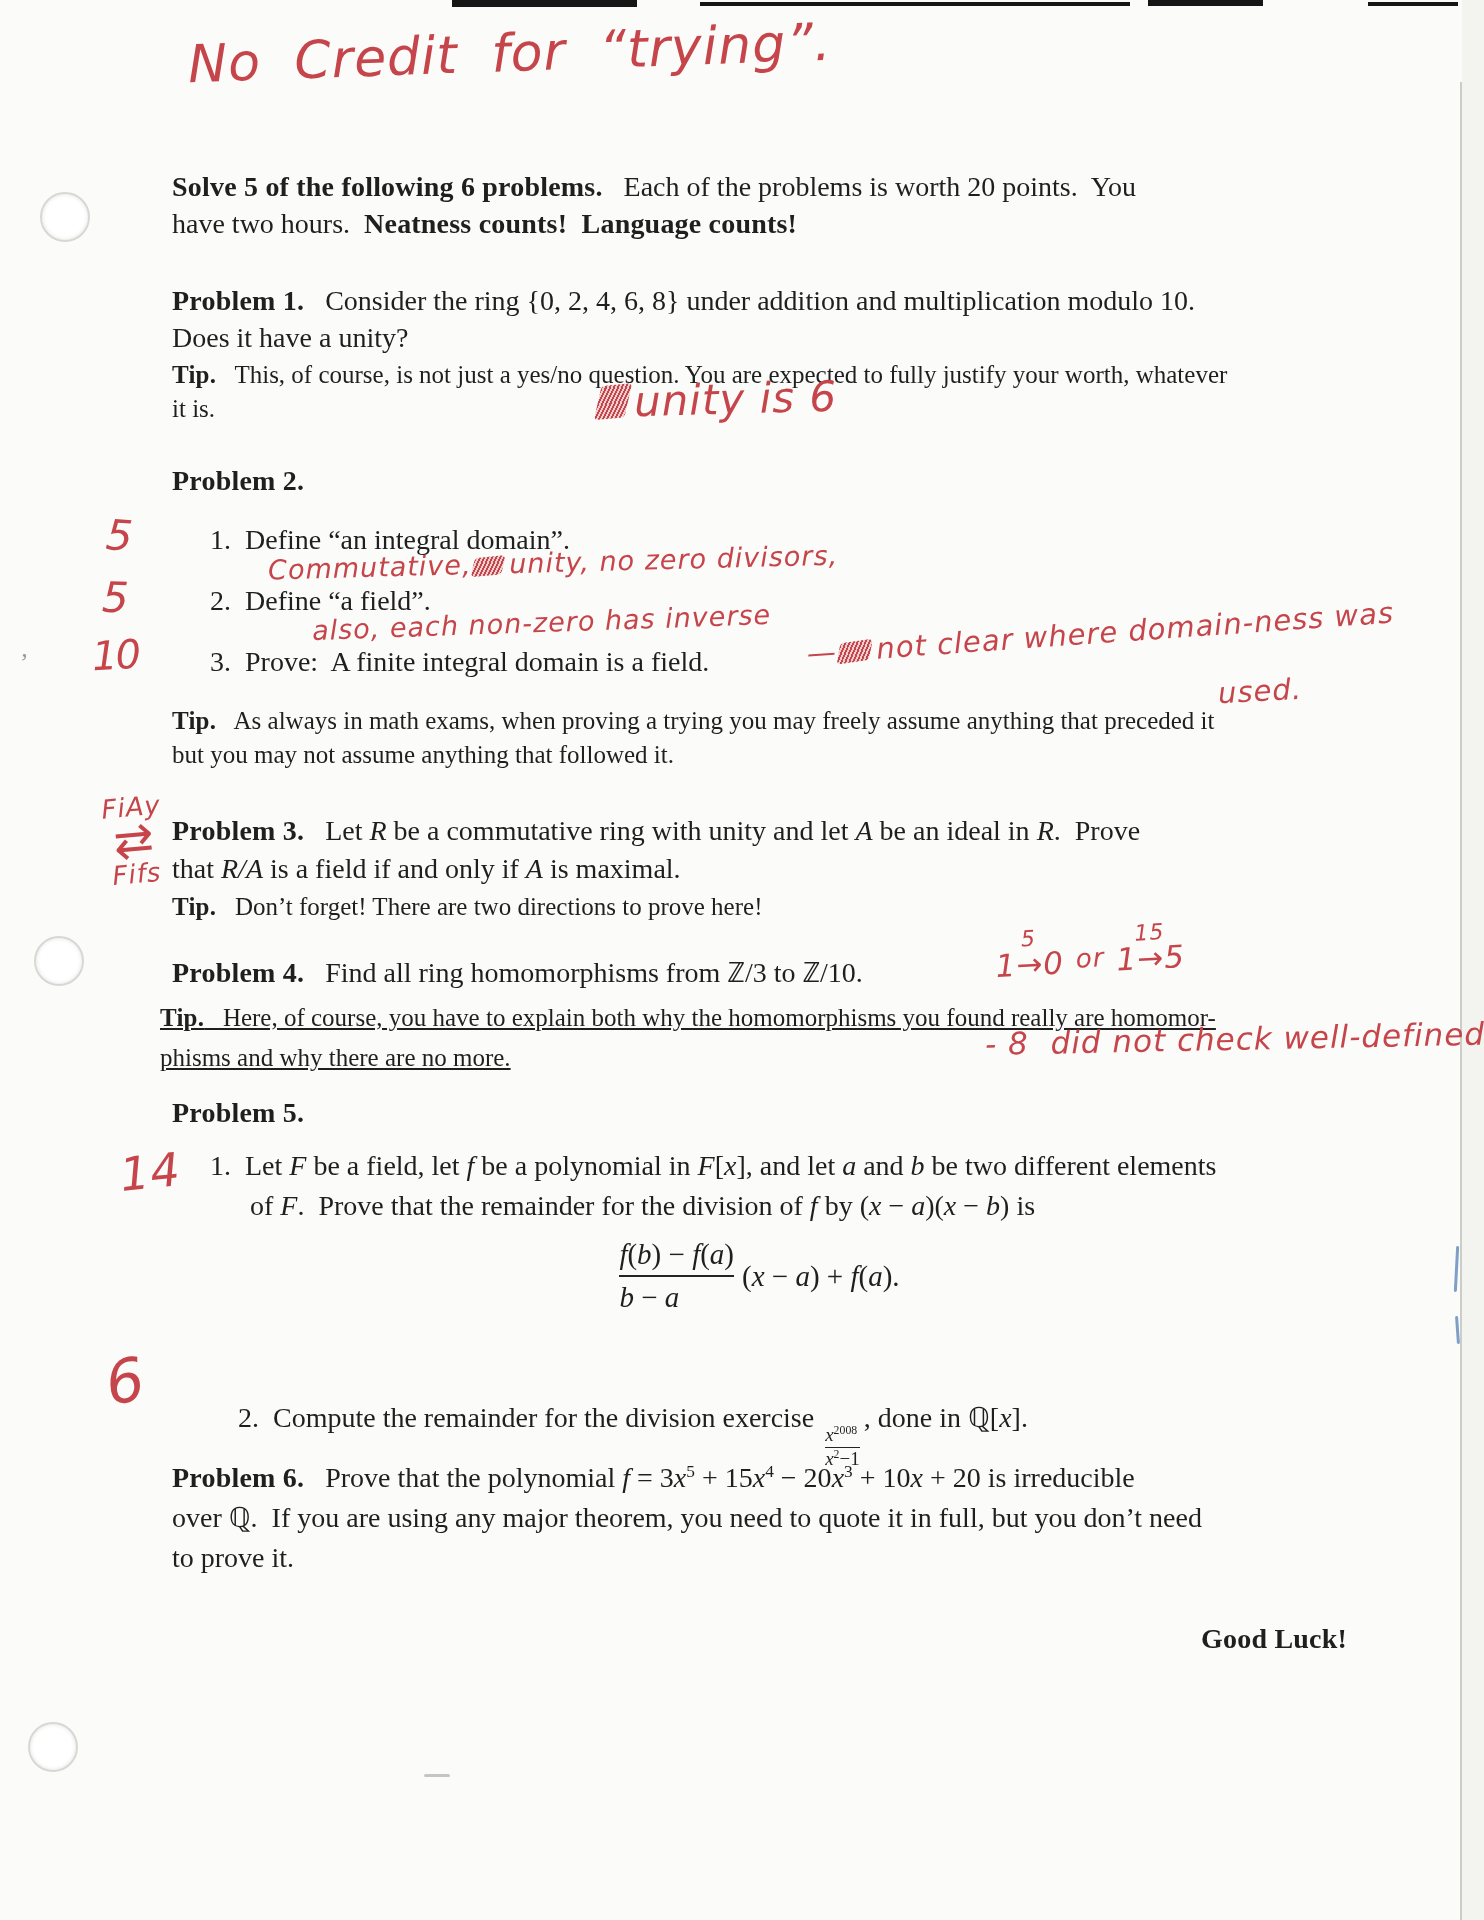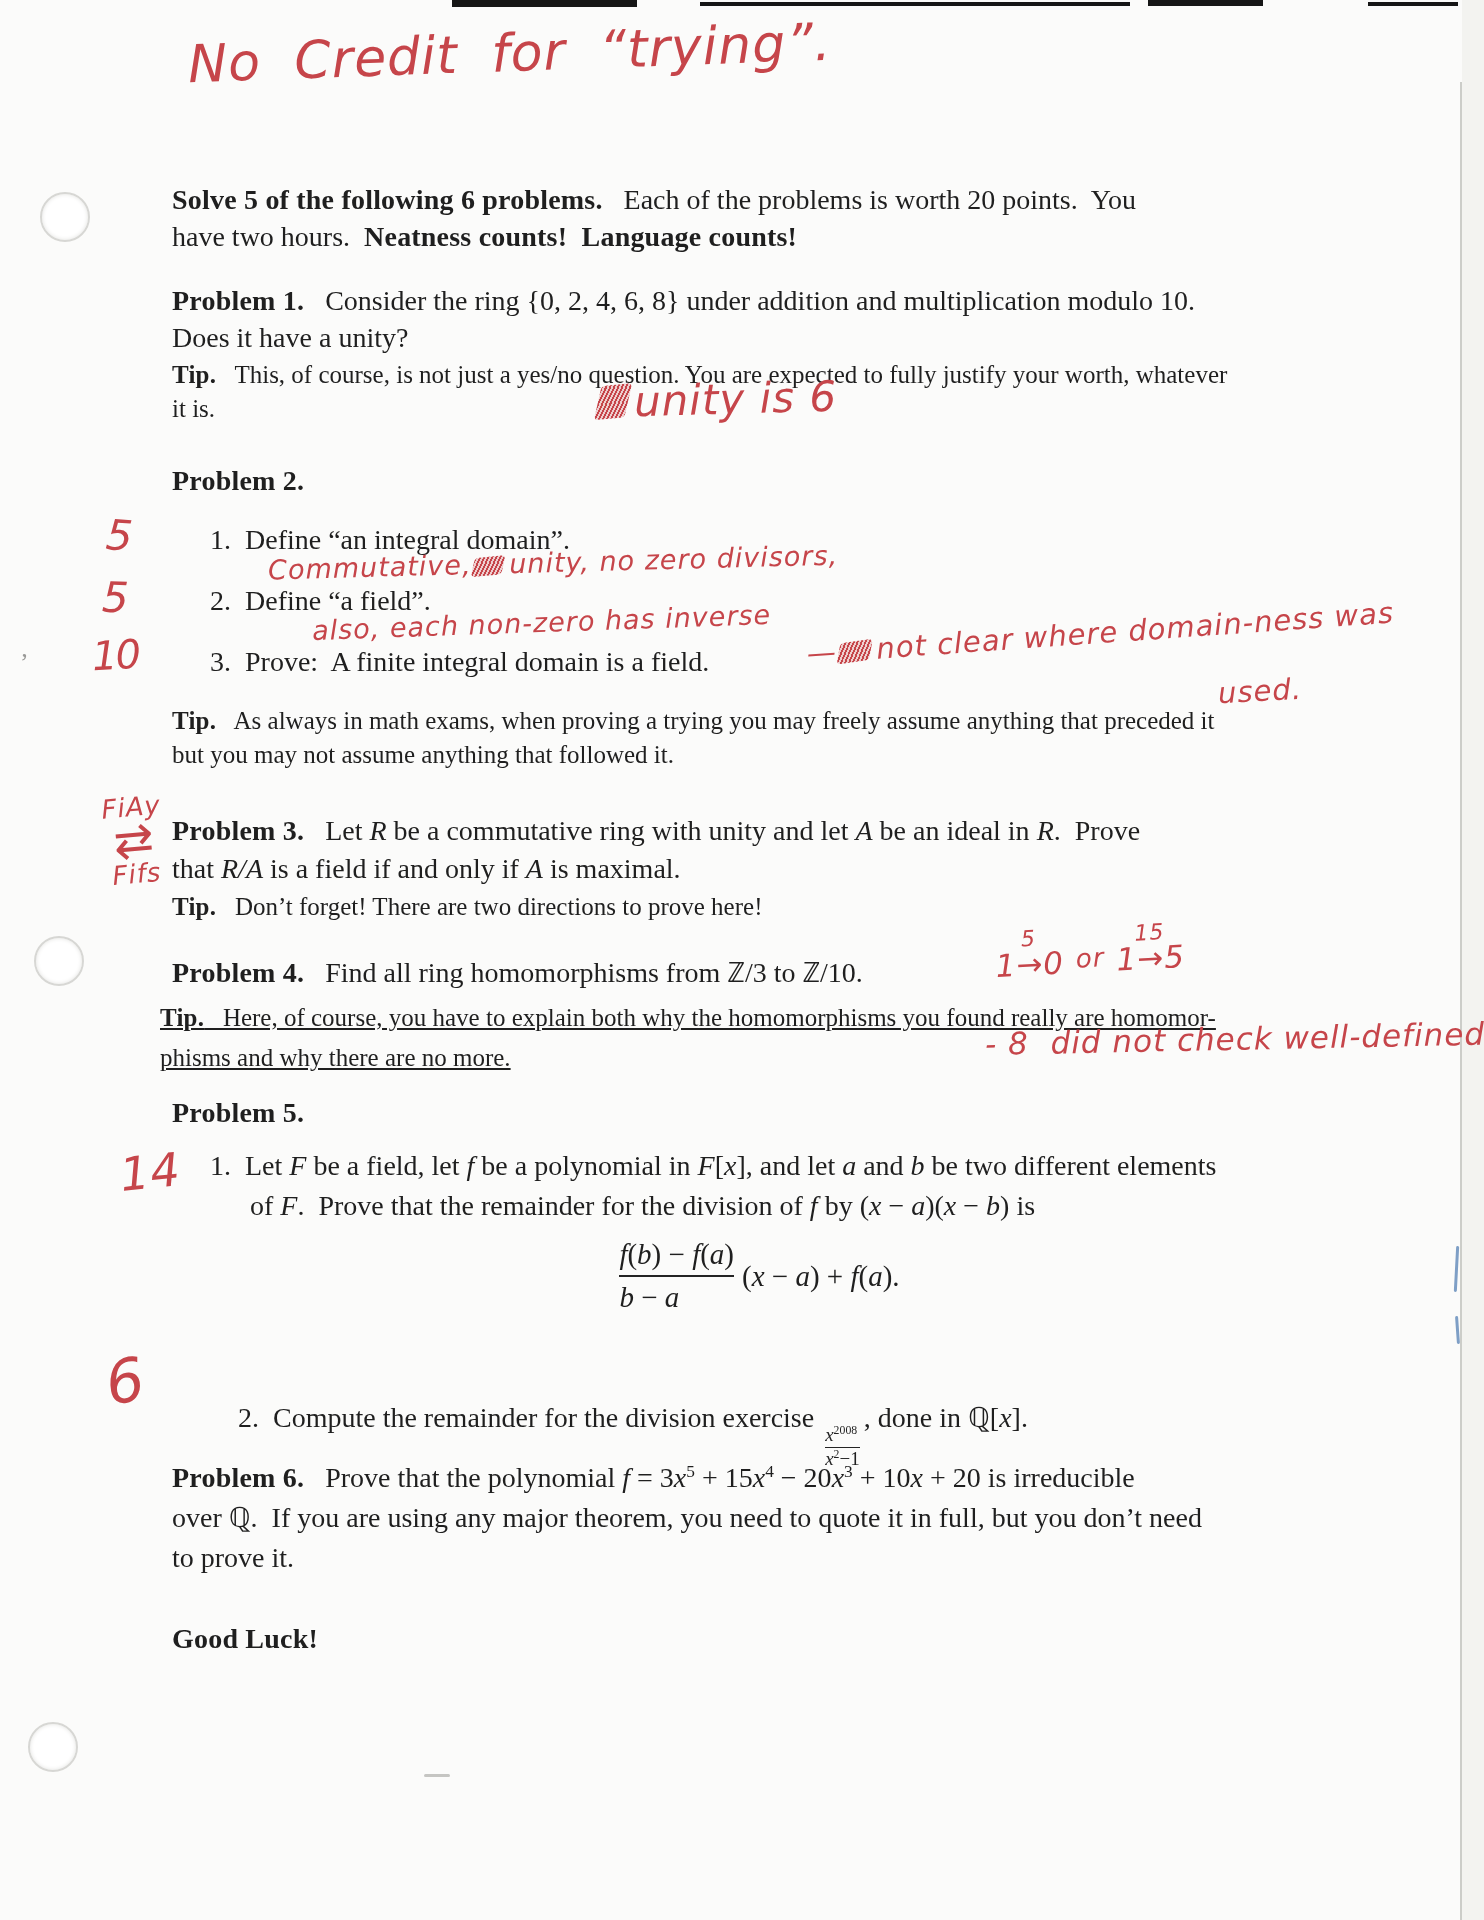--- a/index.html
+++ b/index.html
@@ -60,21 +60,21 @@
 
   <div class="hole" style="left:40px;top:192px;"></div>
   <div class="hole" style="left:34px;top:936px;"></div>
   <div class="hole" style="left:28px;top:1722px;"></div>
 
   <div class="abs" style="left:20px;top:648px;color:#9a9a98;font-size:26px;">’</div>
   <div class="abs" style="left:424px;top:1774px;width:26px;height:3px;background:#c5c5c2;border-radius:2px;"></div>
 
   <div class="abs hw" style="left:188px;top:26px;font-size:52px;word-spacing:16px;transform:rotate(-2deg);">No  Credit  for  “trying”.</div>
 
-  <div class="abs body-text" style="left:172px;top:168px;margin-top:13px;">
+  <div class="abs body-text" style="left:172px;top:168px;">
     <div class="line"><span class="b">Solve 5 of the following 6 problems.</span><span>   Each of the problems is worth 20 points.  You</span></div>
     <div class="line"><span>have two hours.  </span><span class="b">Neatness counts!  Language counts!</span></div>
   </div>
 
   <div class="abs body-text" style="left:172px;top:282px;">
     <div class="line"><span class="b">Problem 1.</span><span>   Consider the ring {0, 2, 4, 6, 8} under addition and multiplication modulo 10.</span></div>
     <div class="line"><span>Does it have a unity?</span></div>
   </div>
   <div class="abs tip" style="left:172px;top:358px;">
     <div class="line"><span class="b">Tip.</span><span>   This, of course, is not just a yes/no question. You are expected to fully justify your worth, whatever</span></div>
@@ -163,15 +163,15 @@
     <span><span>2.  Compute the remainder for the division exercise </span></span><span class="ifrac"><span class="line"><span class="it">x</span><span class="sup">2008</span></span><span class="bar"></span><span class="line"><span class="it">x</span><span class="sup">2</span><span>−1</span></span></span><span><span>, done in ℚ[</span><span class="it">x</span><span>].</span></span>
   </div>
   <div class="abs hw" style="left:106px;top:1350px;font-size:60px;transform:rotate(-10deg);">6</div>
 
   <div class="abs body-text" style="left:172px;top:1458px;line-height:40px;">
     <div class="line"><span class="b">Problem 6.</span><span>   Prove that the polynomial </span><span class="it">f</span><span> = 3</span><span class="it">x</span><span class="sup">5</span><span> + 15</span><span class="it">x</span><span class="sup">4</span><span> − 20</span><span class="it">x</span><span class="sup">3</span><span> + 10</span><span class="it">x</span><span> + 20 is irreducible</span></div>
     <div class="line"><span>over ℚ.  If you are using any major theorem, you need to quote it in full, but you don’t need</span></div>
     <div class="line"><span>to prove it.</span></div>
   </div>
 
-  <div class="abs body-text b" style="left:172px;top:1620px;width:1175px;text-align:left;">Good Luck!</div>
+  <div class="abs body-text b" style="left:172px;top:1620px;width:1175px;text-align:right;">Good Luck!</div>
 
 </div>
 
 </body></html>

